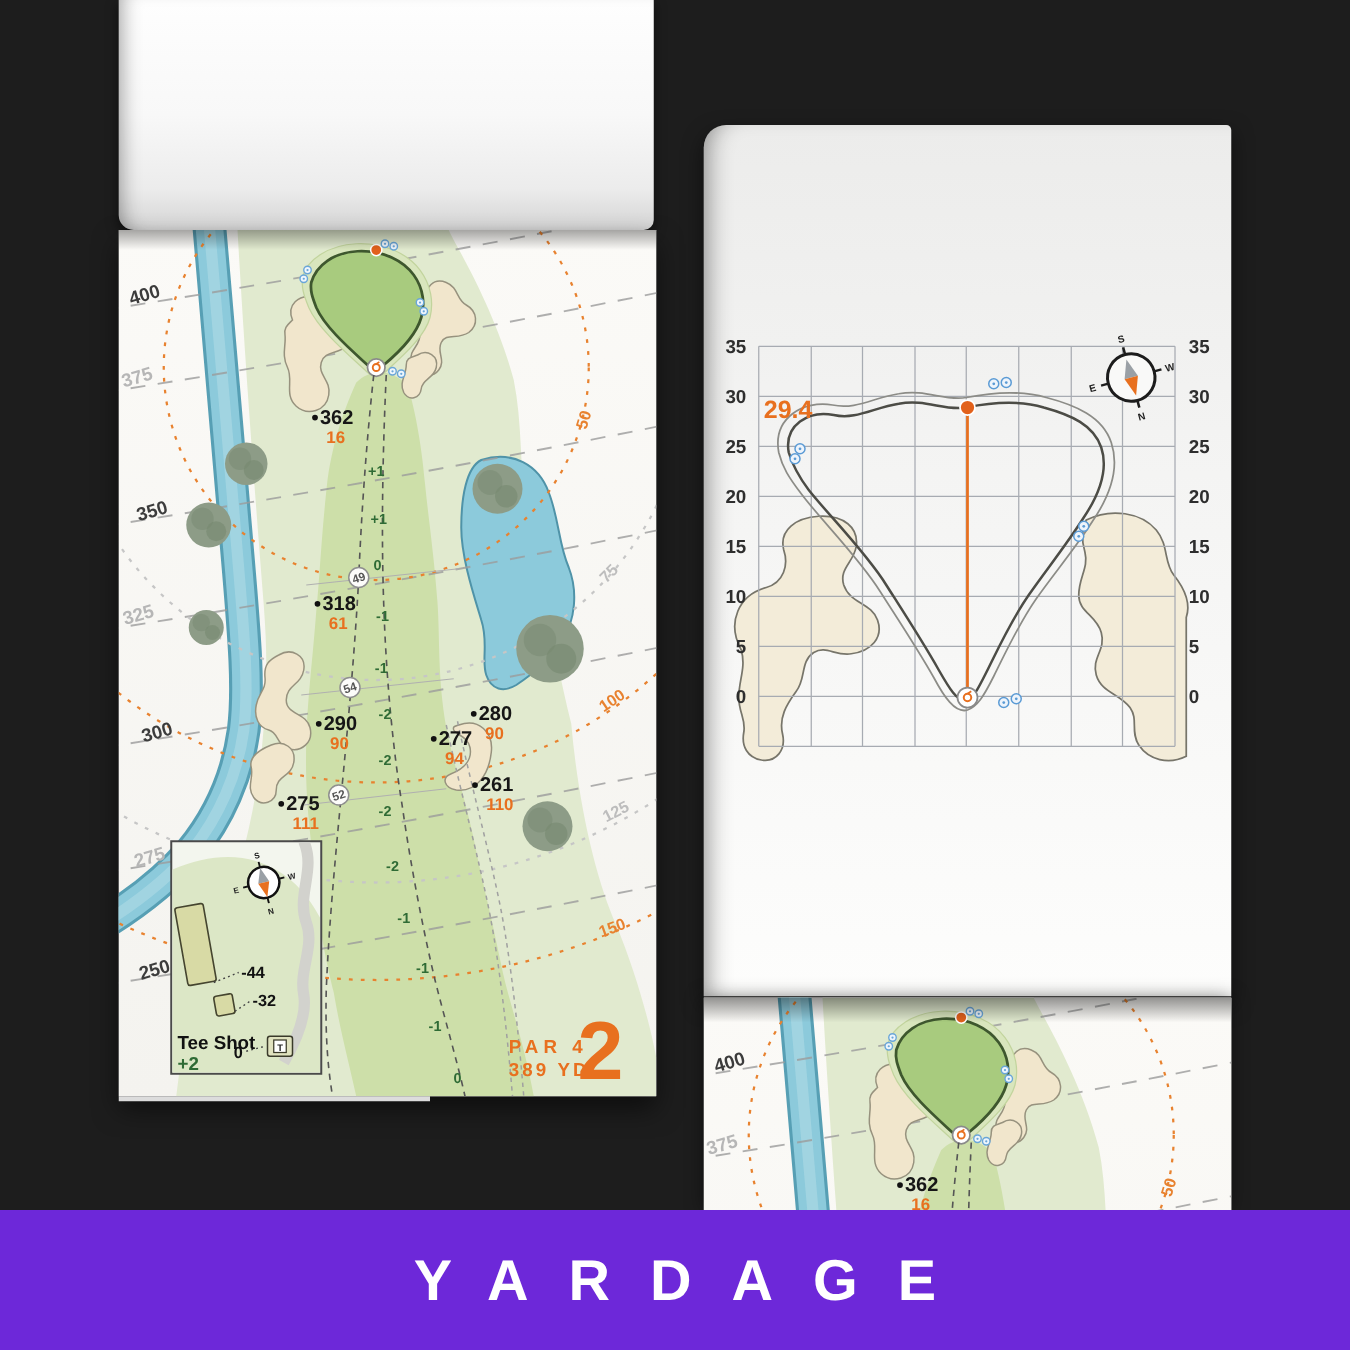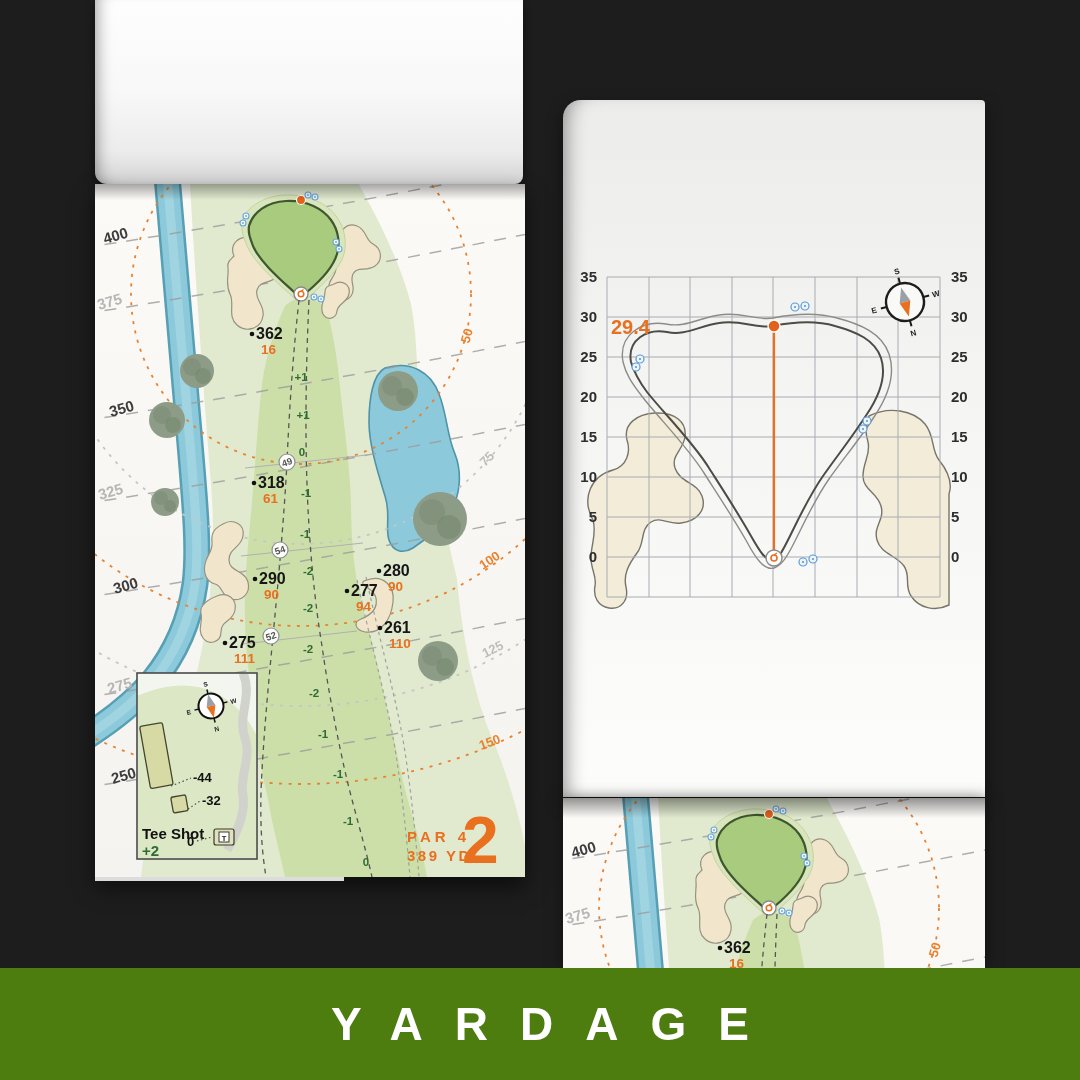--- a/index.html
+++ b/index.html
@@ -13,21 +13,21 @@
   .map-page::after{content:"";position:absolute;left:0;bottom:-4px;width:58%;height:4px;background:#dcdcdc;}
   .top-shadow{position:absolute;left:0;top:0;right:0;height:16px;pointer-events:none;
     background:linear-gradient(180deg,rgba(0,0,0,.34),rgba(0,0,0,0));}
   .green-page{left:563px;top:100px;width:422px;height:697px;border-radius:18px 4px 0 0;
     background:linear-gradient(180deg,#ececeb 0%,#f4f4f3 40%,#fdfdfc 100%);
     box-shadow:inset 16px 0 20px -13px rgba(0,0,0,.42), 0 7px 16px rgba(0,0,0,.5);}
   .green-page svg{position:absolute;left:0;top:0;}
   .preview-page{left:563px;top:798px;width:422px;height:170px;overflow:hidden;background:#fbfaf8;
     box-shadow:0 0 14px rgba(0,0,0,.5);}
   .preview-page .top-shadow{height:20px;background:linear-gradient(180deg,rgba(0,0,0,.42),rgba(0,0,0,0));}
-  .banner{position:absolute;left:0;top:968px;width:1080px;height:112px;background:#4d7c0f;z-index:10;
+  .banner{position:absolute;left:0;top:968px;width:1080px;height:112px;background:#6d28d9;z-index:10;
     display:flex;align-items:center;justify-content:center;}
   .banner span{color:#ffffff;font-size:46px;font-weight:bold;letter-spacing:32px;padding-left:32px;line-height:1;}
   
   text{font-family:"Liberation Sans",sans-serif;}
   .tl-dark{fill:#3c3c3c;font-size:15px;font-weight:bold;}
   .tl-light{fill:#b6b6b6;font-size:15px;font-weight:bold;}
   .arc-o{fill:#e8822f;font-size:13px;font-weight:bold;}
   .arc-g{fill:#bdbdbd;font-size:13px;font-weight:bold;}
   .carry{fill:#161616;font-size:16px;font-weight:bold;}
   .carry-sub{fill:#e8701f;font-size:13.5px;font-weight:bold;}

